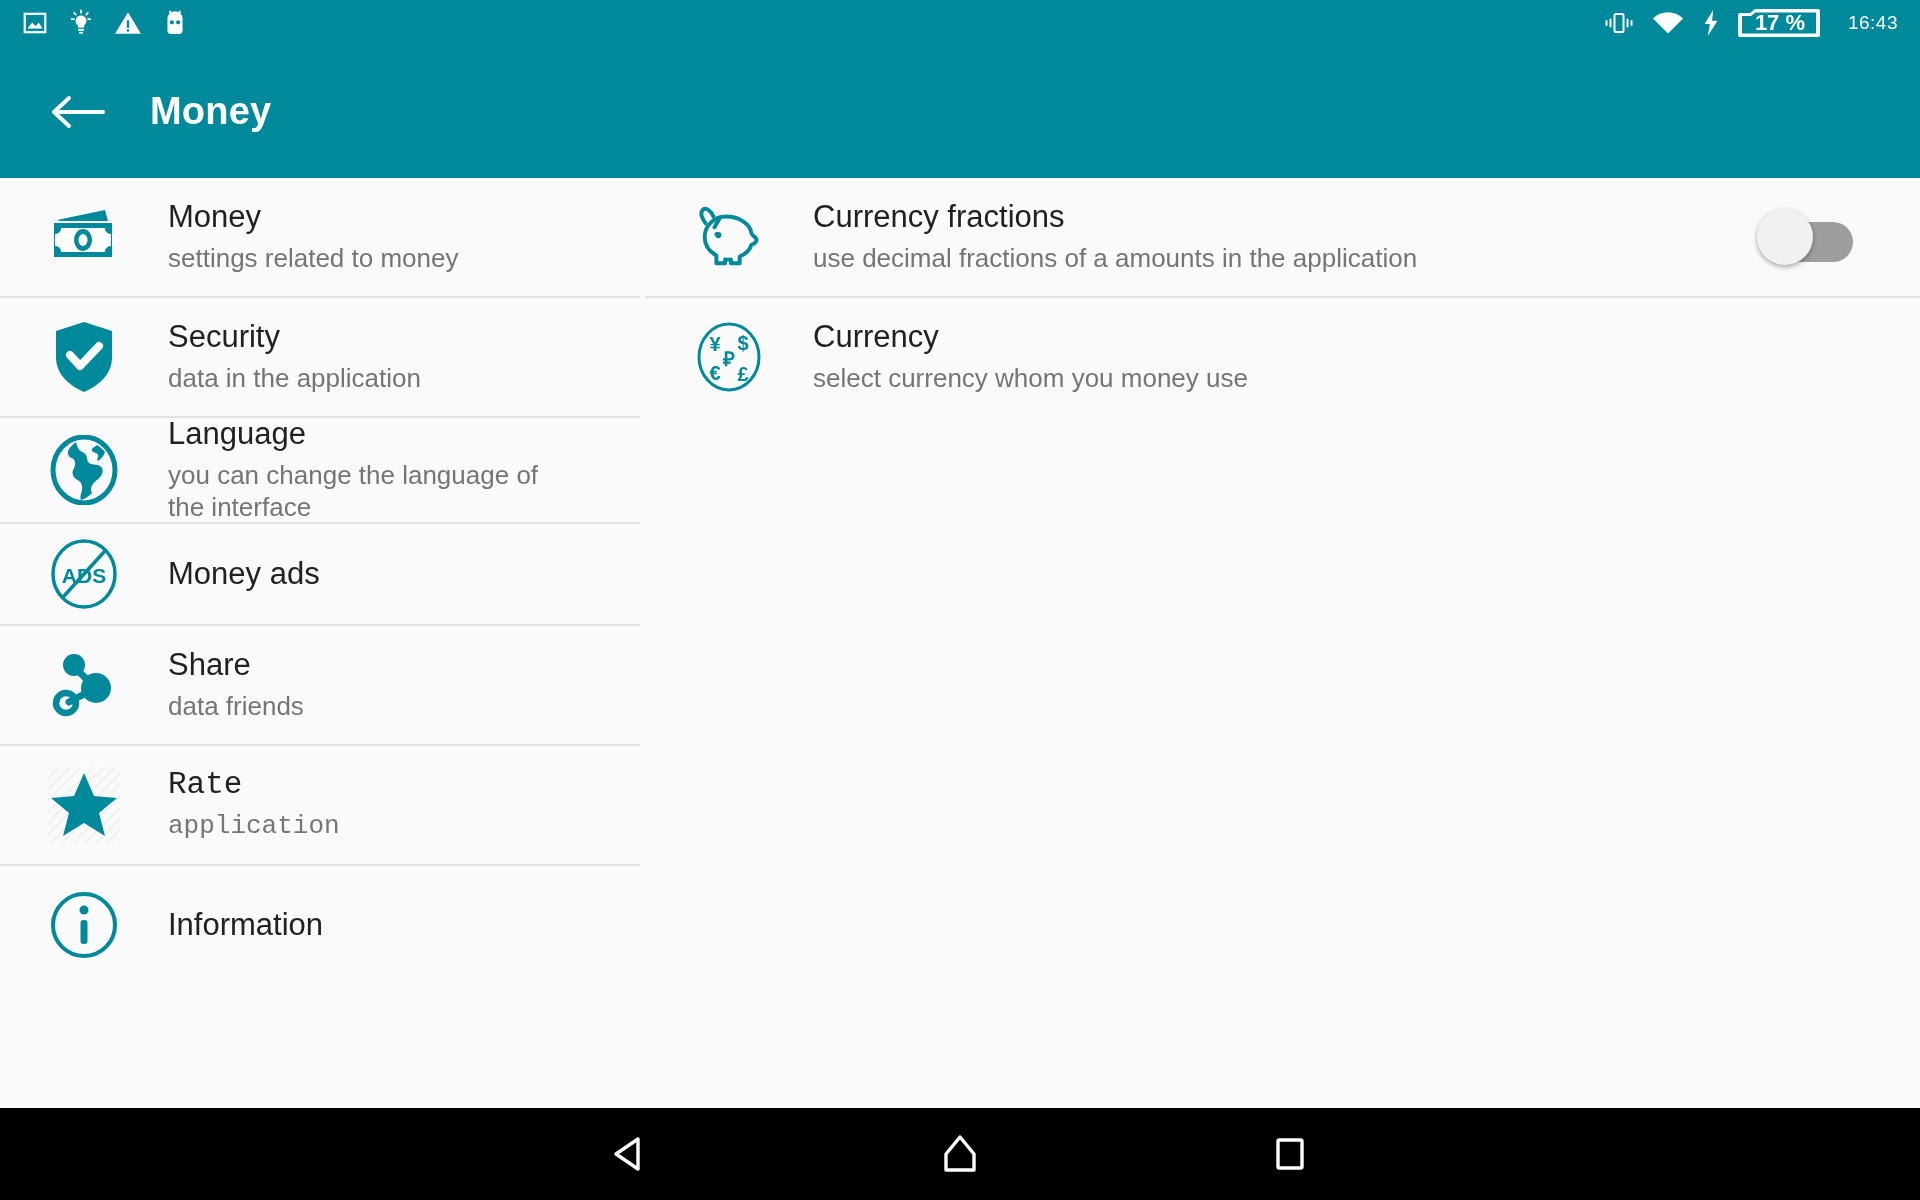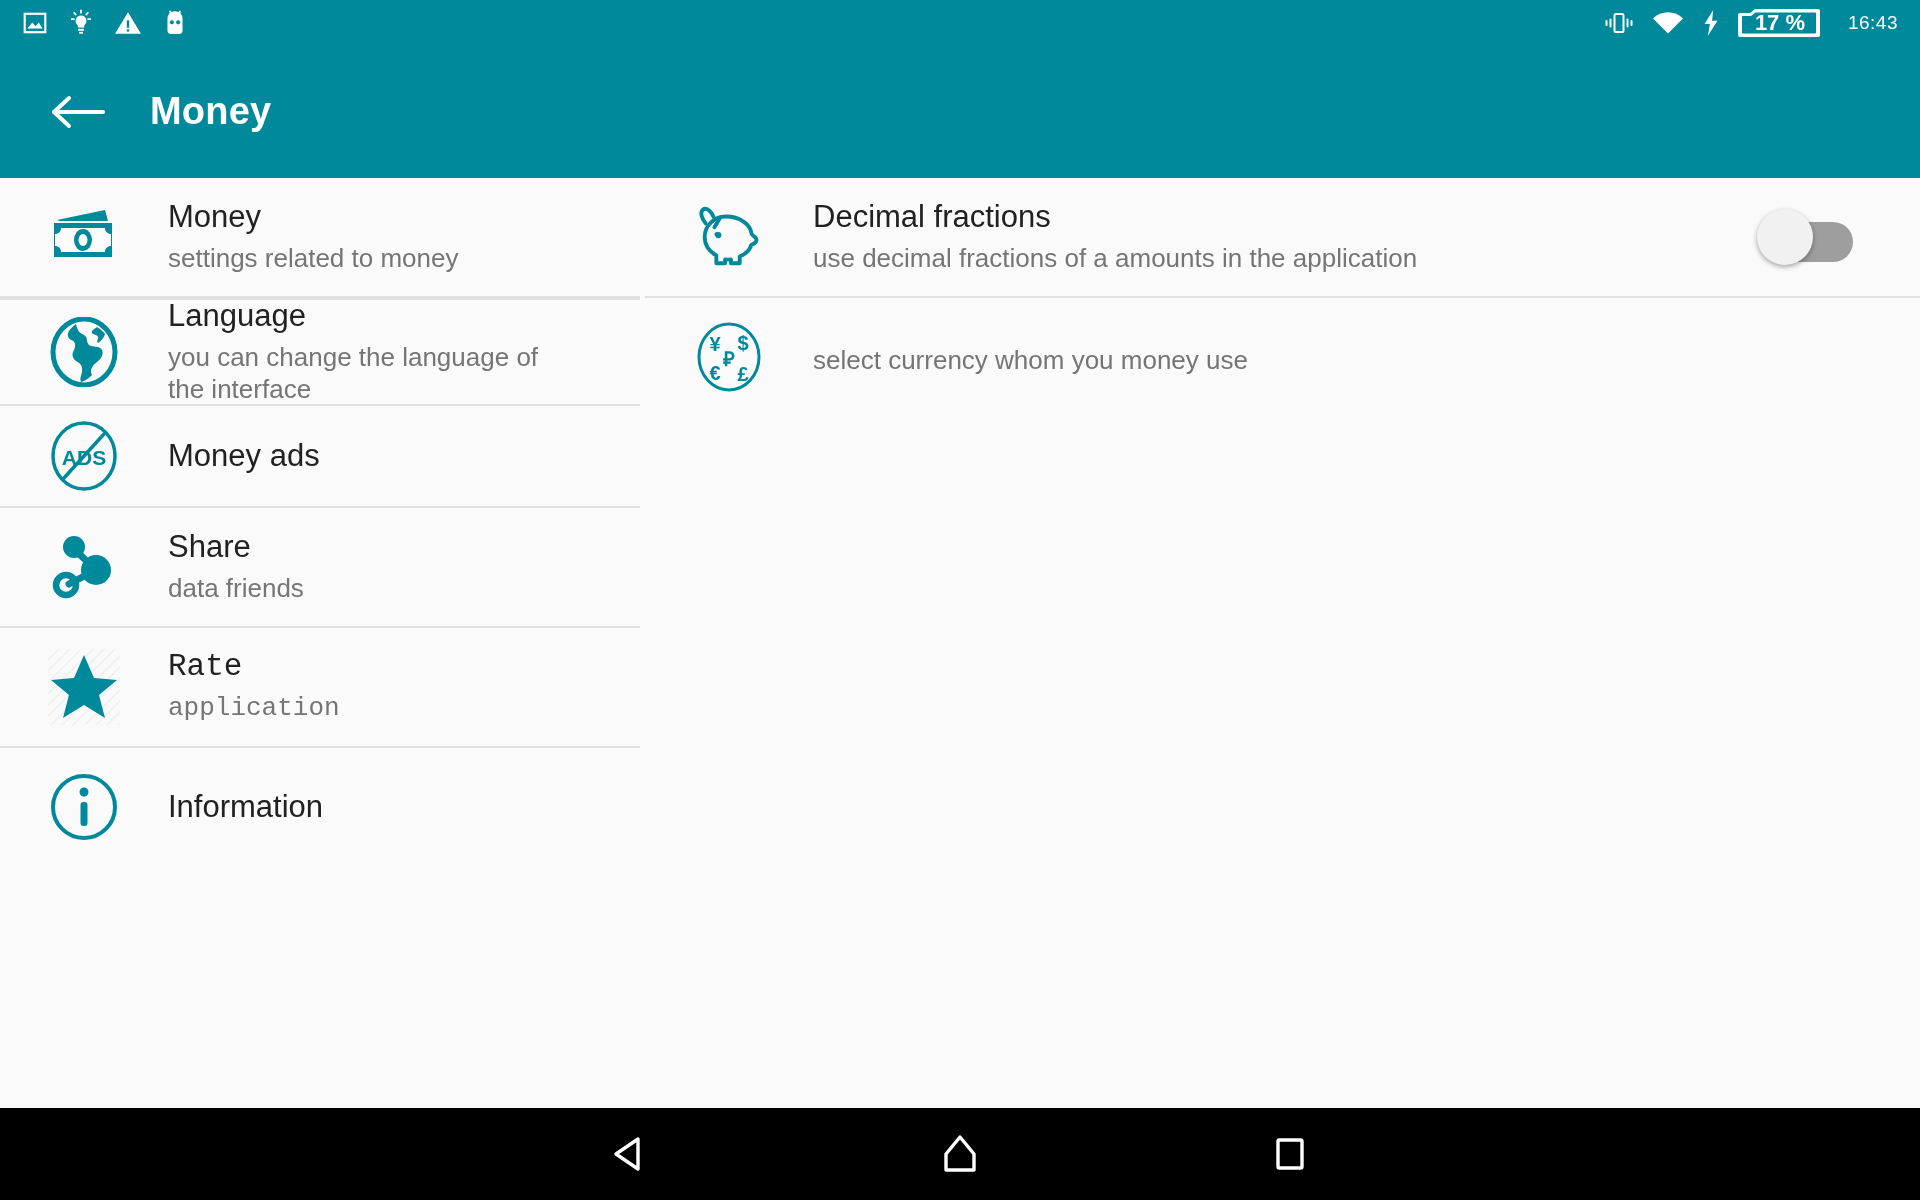--- a/index.html
+++ b/index.html
@@ -215,20 +215,32 @@
             <ellipse cx="33" cy="31" rx="4.5" ry="6" fill="#fdfdfd"></ellipse>
           </svg>
         </div>
         <div class="row-text">
           <div class="row-title">Money</div>
           <div class="row-sub">settings related to money</div>
         </div>
       </div>
       <div class="divider inset"></div>
 
+      <div class="row r-security">
+        <div class="row-icon">
+          <svg width="60" height="72" viewBox="0 0 60 72">
+            <path d="M30 1 L58 10 v26c0 18-14 29-28 35C16 65 2 54 2 36V10z" fill="#00889B"></path>
+            <path d="M16 34l10 11 19-20" fill="none" stroke="#fdfdfd" stroke-width="8" stroke-linecap="round" stroke-linejoin="round"></path>
+          </svg>
+        </div>
+        <div class="row-text">
+          <div class="row-title">Security</div>
+          <div class="row-sub">data in the application</div>
+        </div>
+      </div>
       <div class="divider inset"></div>
 
       <div class="row r-language">
         <div class="row-icon">
           <svg width="68" height="70" viewBox="0 0 68 70">
             <ellipse cx="34" cy="35" rx="31" ry="33" fill="none" stroke="#00889B" stroke-width="5"></ellipse>
             <path d="M26 7c-5 4-9 8-8 12 1 5 6 3 7 8 1 6-4 8-2 13 2 6 8 4 9 11 1 6-3 9-1 14 4-1 8-4 11-7-3-5 1-10 5-13 4-3 7-8 5-12-3-5-9-2-13-5-3-3-1-8-5-10-3-2-6-2-8-11z" fill="#00889B"></path>
             <path d="M47 10c-2 2-6 3-5 6 1 2 5 1 6 4 1 2-2 4 0 6 3-2 6-5 7-9-2-3-5-5-8-7z" fill="#00889B"></path>
           </svg>
         </div>
@@ -309,21 +321,21 @@
             <g fill="none" stroke="#00889B" stroke-width="4" stroke-linecap="round" stroke-linejoin="round">
               <path d="M13 19c-4-5-6-11-3-14 4-3 9 2 11 7"></path>
               <path d="M28 13 L22 23"></path>
               <path d="M34 12c14 0 25 8 26 17 0 3 4 3 5 6 1 3-2 5-5 6-2 6-7 10-12 12v7h-9v-4c-2 .3-4 .3-6 0v4h-9v-8c-7-4-12-11-12-19C12 21 22 12 34 12z"></path>
               <path d="M24 30 h0.5"></path>
             </g>
             <circle cx="26" cy="31" r="3.2" fill="#00889B"></circle>
           </svg>
         </div>
         <div class="row-text">
-          <div class="row-title">Decimal fractions</div>
+          <div class="row-title">Currency fractions</div>
           <div class="row-sub">use decimal fractions of a amounts in the application</div>
         </div>
         <div class="toggle-wrap">
           <div class="toggle">
             <div class="toggle-track"></div>
             <div class="toggle-thumb"></div>
           </div>
         </div>
       </div>
       <div class="divider"></div>
@@ -335,20 +347,21 @@
             <g font-family="Liberation Sans, sans-serif" font-weight="700" fill="#00889B" text-anchor="middle">
               <text x="21" y="30" font-size="20">¥</text>
               <text x="49" y="29" font-size="20">$</text>
               <text x="35" y="45" font-size="20">₽</text>
               <text x="21" y="59" font-size="20">€</text>
               <text x="49" y="60" font-size="20">£</text>
             </g>
           </svg>
         </div>
         <div class="row-text">
+          <div class="row-title">Currency</div>
           <div class="row-sub">select currency whom you money use</div>
         </div>
       </div>
     </div>
   </div>
 
   <div class="navbar">
     <div class="nav-btn">
       <svg width="44" height="44" viewBox="0 0 44 44">
         <path d="M30 7 L8 22 L30 37 Z" fill="none" stroke="#fff" stroke-width="3.4" stroke-linejoin="round"></path>

